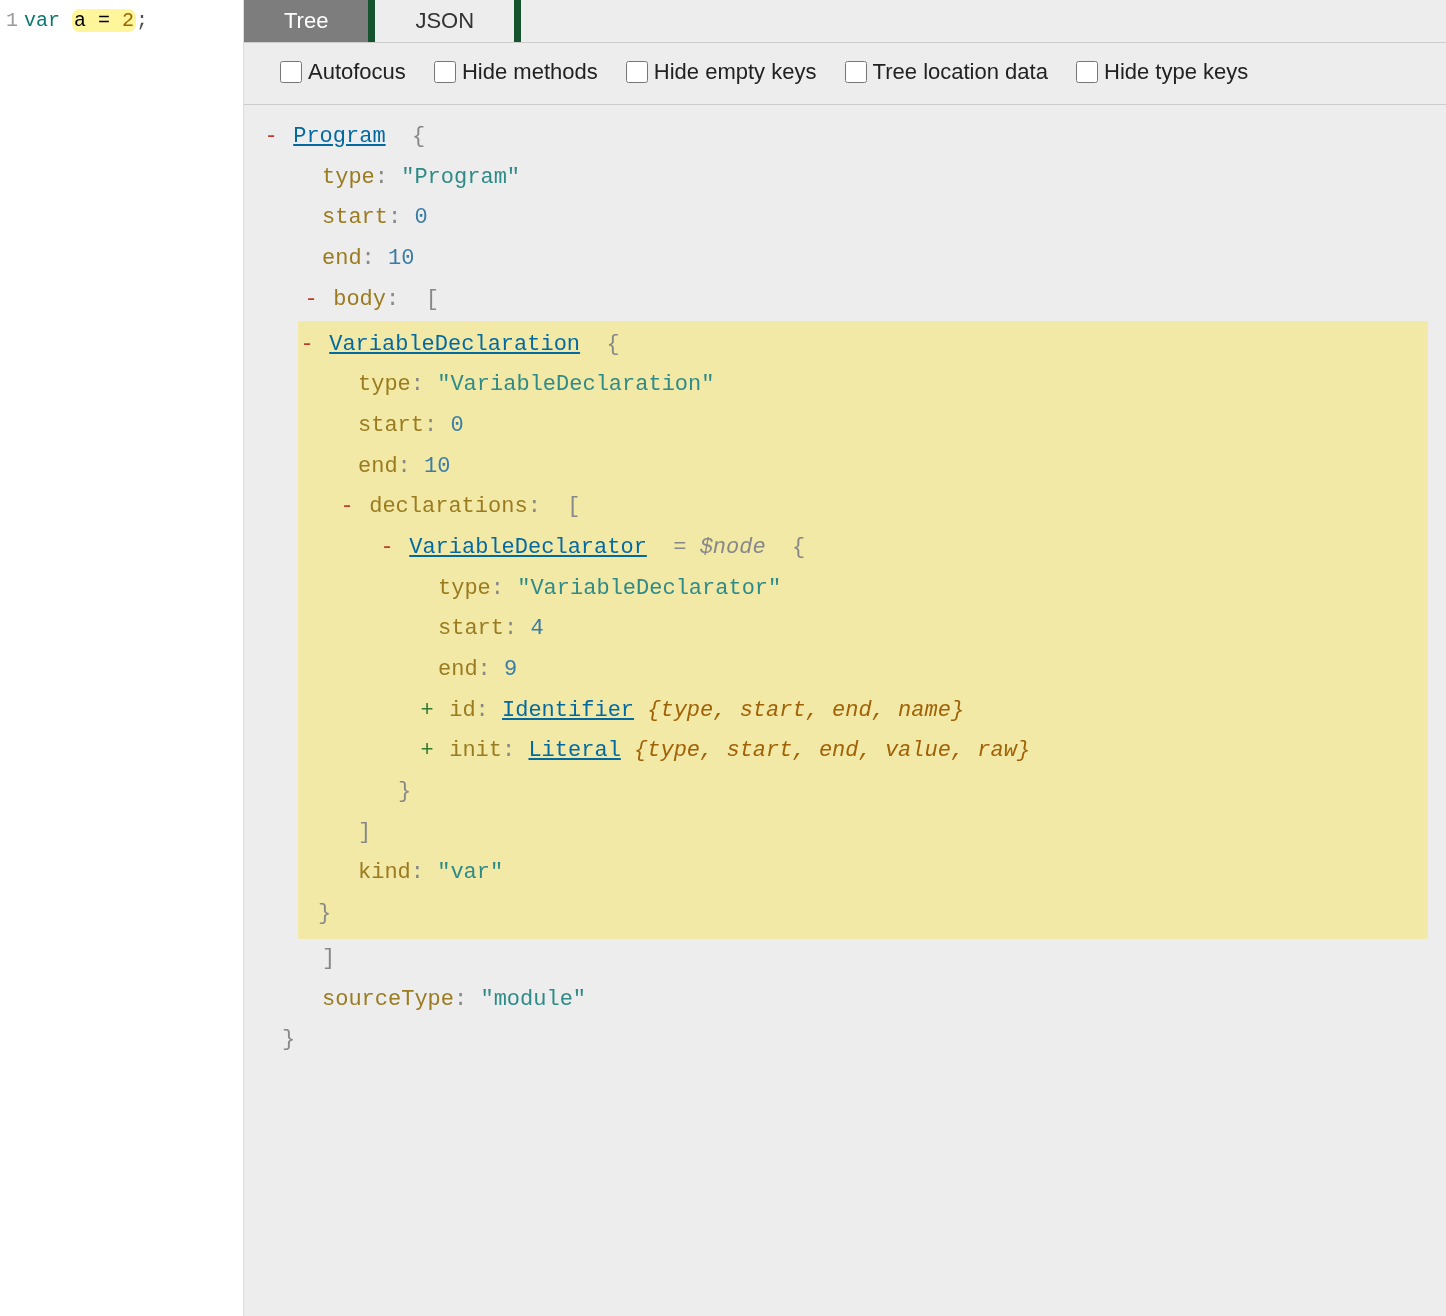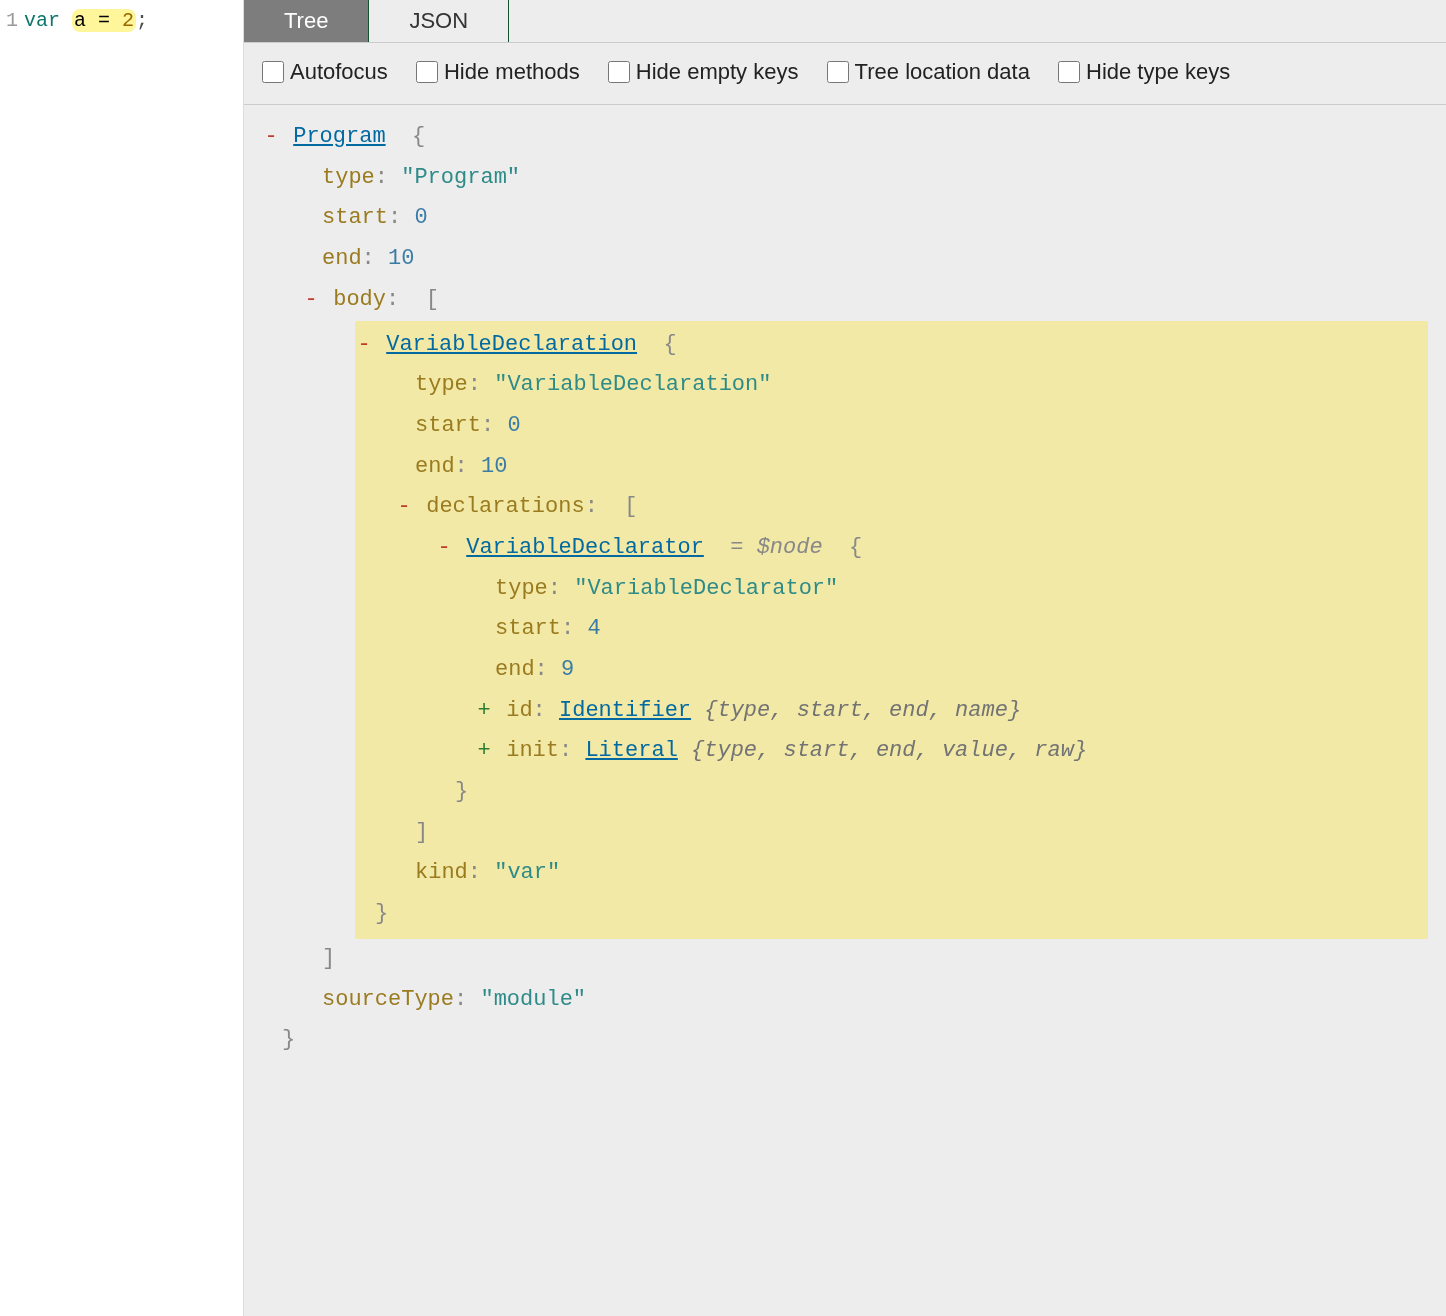--- a/index.html
+++ b/index.html
@@ -50,30 +50,30 @@
 }
 .tabs {
   display: flex;
   border-bottom: 1px solid #ccc;
   background: #ededed;
 }
 .tab {
   padding: 8px 40px;
   font-size: 22px;
   color: #333;
-  border-right: 1px solid #14532d;
+  border-right: 7px solid #14532d;
   cursor: pointer;
   background: #ededed;
 }
 .tab.active {
   background: #7d7d7d;
   color: #fff;
 }
 .options-bar {
-  padding: 10px 18px;
+  padding: 10px 36px;
   font-size: 22px;
   color: #222;
   background: #ededed;
   border-bottom: 1px solid #ccc;
   line-height: 1.7;
 }
 .option {
   display: inline-flex;
   align-items: center;
   margin-right: 22px;
@@ -118,21 +118,21 @@
   width: 18px;
   text-align: center;
   cursor: pointer;
   user-select: none;
 }
 .node-name { color: #0369a1; text-decoration: underline; }
 .key { color: #9a7b1f; }
 .punct { color: #888; }
 .string { color: #2e8b88; }
 .number { color: #3a7ca5; }
-.summary { color: #737373; font-style: italic; }
+.summary { color: #a16207; font-style: italic; }
 .dollar { color: #888; font-style: italic; }
 .eq { color: #888; }
 .hl-block {
   background: #f2e9a7;
   border-radius: 2px;
   padding: 4px 10px 4px 0;
   margin-left: -4px;
 }
 </style>
 </head>
@@ -179,21 +179,21 @@
     <div class="tree-row"><span class="toggle">-</span> <span class="node-name">Program</span>  <span class="punct">{</span></div>
 
     <div class="tree-row"><span class="indent pad1b"></span><span class="key">type</span><span class="punct">:</span> <span class="string">"Program"</span></div>
 
     <div class="tree-row"><span class="indent pad1b"></span><span class="key">start</span><span class="punct">:</span> <span class="number">0</span></div>
 
     <div class="tree-row"><span class="indent pad1b"></span><span class="key">end</span><span class="punct">:</span> <span class="number">10</span></div>
 
     <div class="tree-row"><span class="indent pad1"></span><span class="toggle">-</span> <span class="key">body</span><span class="punct">:</span>  <span class="punct">[</span></div>
 
-    <div class="hl-block" style="margin-left:93px;">
+    <div class="hl-block" style="margin-left:36px;">
       <div class="tree-row"><span class="toggle">-</span> <span class="node-name">VariableDeclaration</span>  <span class="punct">{</span></div>
 
       <div class="tree-row"><span class="indent pad1b"></span><span class="key">type</span><span class="punct">:</span> <span class="string">"VariableDeclaration"</span></div>
 
       <div class="tree-row"><span class="indent pad1b"></span><span class="key">start</span><span class="punct">:</span> <span class="number">0</span></div>
 
       <div class="tree-row"><span class="indent pad1b"></span><span class="key">end</span><span class="punct">:</span> <span class="number">10</span></div>
 
       <div class="tree-row"><span class="indent pad1"></span><span class="toggle">-</span> <span class="key">declarations</span><span class="punct">:</span>  <span class="punct">[</span></div>
 

